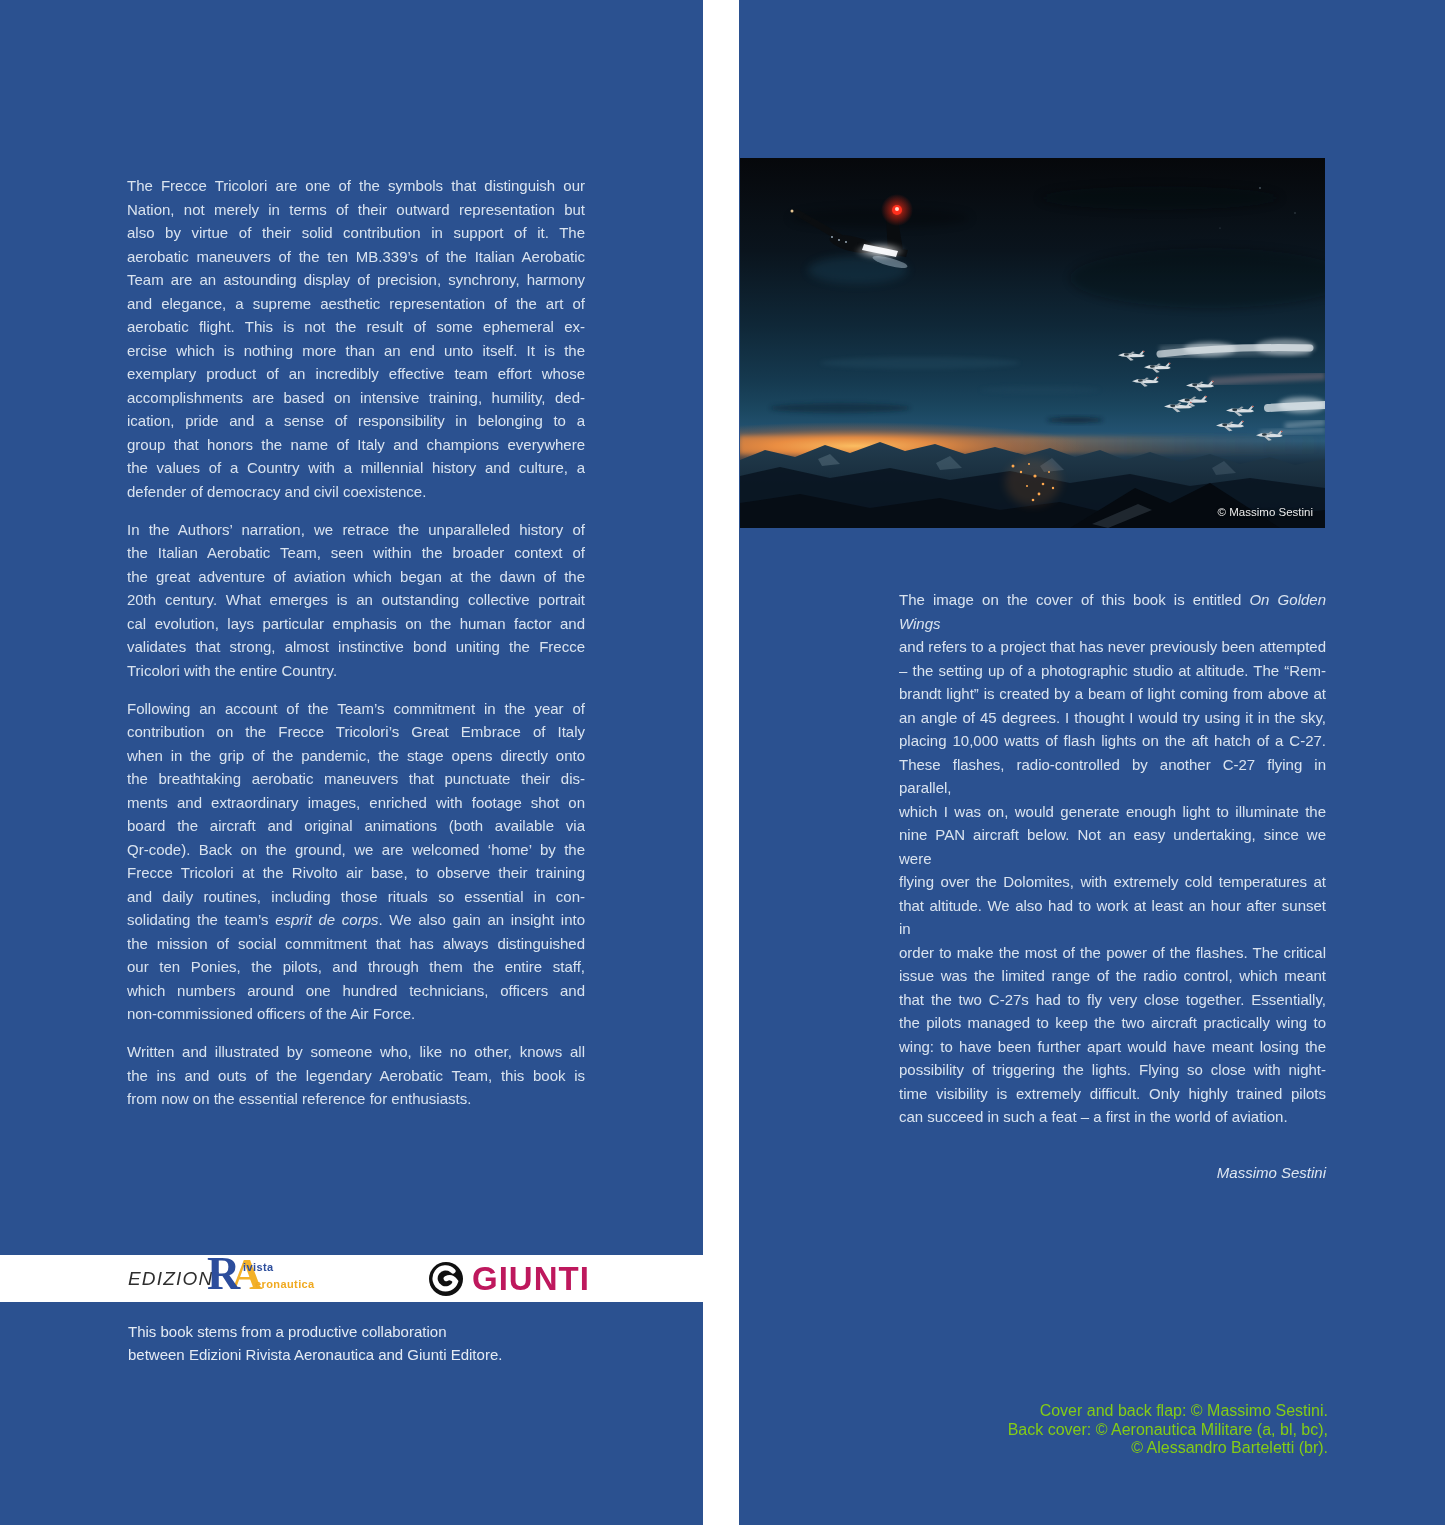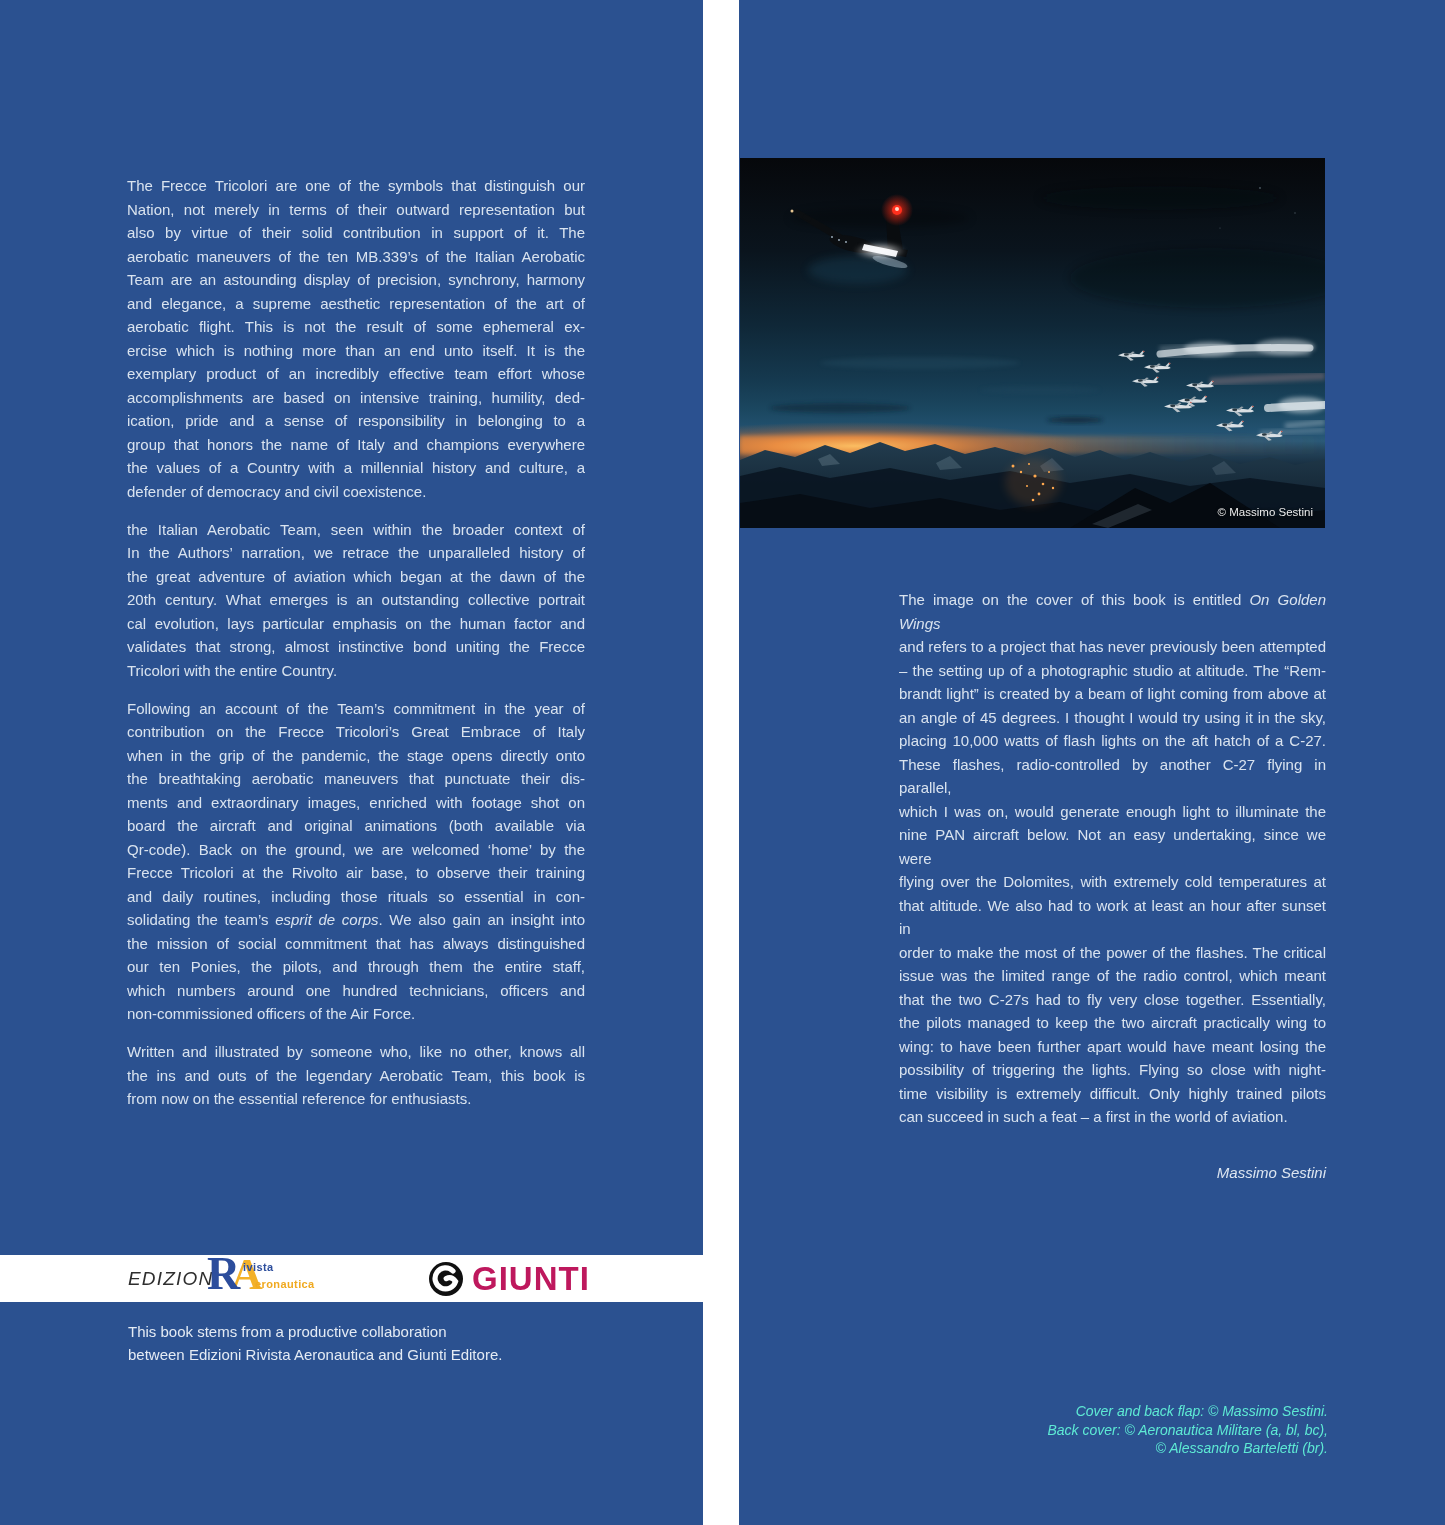--- a/index.html
+++ b/index.html
@@ -37,21 +37,21 @@
   .collab{position:absolute;left:128px;top:1320px;color:#e4ebf4;font-size:15px;line-height:23px;}
 
   
   .photo{position:absolute;left:1px;top:158px;width:585px;height:370px;overflow:hidden;background:#071019;}
   .photo svg{display:block;width:100%;height:100%;}
   .caption{position:absolute;right:12px;bottom:10px;color:#ececec;font-size:11.5px;
            text-shadow:0 0 3px rgba(0,0,0,.8);}
   .right-text{position:absolute;left:160px;top:588px;width:427px;color:#d9e3ef;
               font-size:15px;line-height:23.5px;}
   .signature{margin-top:32px;text-align:right;font-style:italic;font-size:15px;color:#dde6f1;}
-  .credits{position:absolute;right:117px;top:1402px;color:#5eead4;font-size:14px;line-height:18.5px;font-style:italic;}
+  .credits{position:absolute;right:117px;top:1402px;color:#84cc16;font-size:16px;line-height:18.5px;}
   .credits .line{text-align:right;}
 </style>
 </head>
 <body>
 
 <div class="canvas">
 
   <section class="panel left">
 
     <div class="flap-text justified">
@@ -65,22 +65,22 @@
           <div class="line">aerobatic flight. This is not the result of some ephemeral ex-</div>
           <div class="line">ercise which is nothing more than an end unto itself. It is the</div>
           <div class="line">exemplary product of an incredibly effective team effort whose</div>
           <div class="line">accomplishments are based on intensive training, humility, ded-</div>
           <div class="line">ication, pride and a sense of responsibility in belonging to a</div>
           <div class="line">group that honors the name of Italy and champions everywhere</div>
           <div class="line">the values of a Country with a millennial history and culture, a</div>
           <div class="line last">defender of democracy and civil coexistence.</div>
         </div>
       <div class="para">
+          <div class="line">In the Authors’ narration, we retrace the unparalleled history of</div>
           <div class="line">the Italian Aerobatic Team, seen within the broader context of</div>
-          <div class="line">In the Authors’ narration, we retrace the unparalleled history of</div>
           <div class="line">the great adventure of aviation which began at the dawn of the</div>
           <div class="line">20th century. What emerges is an outstanding collective portrait</div>
           <div class="line">cal evolution, lays particular emphasis on the human factor and</div>
           <div class="line">validates that strong, almost instinctive bond uniting the Frecce</div>
           <div class="line last">Tricolori with the entire Country.</div>
         </div>
       <div class="para">
           <div class="line">Following an account of the Team’s commitment in the year of</div>
           <div class="line">contribution on the Frecce Tricolori’s Great Embrace of Italy</div>
           <div class="line">when in the grip of the pandemic, the stage opens directly onto</div>

